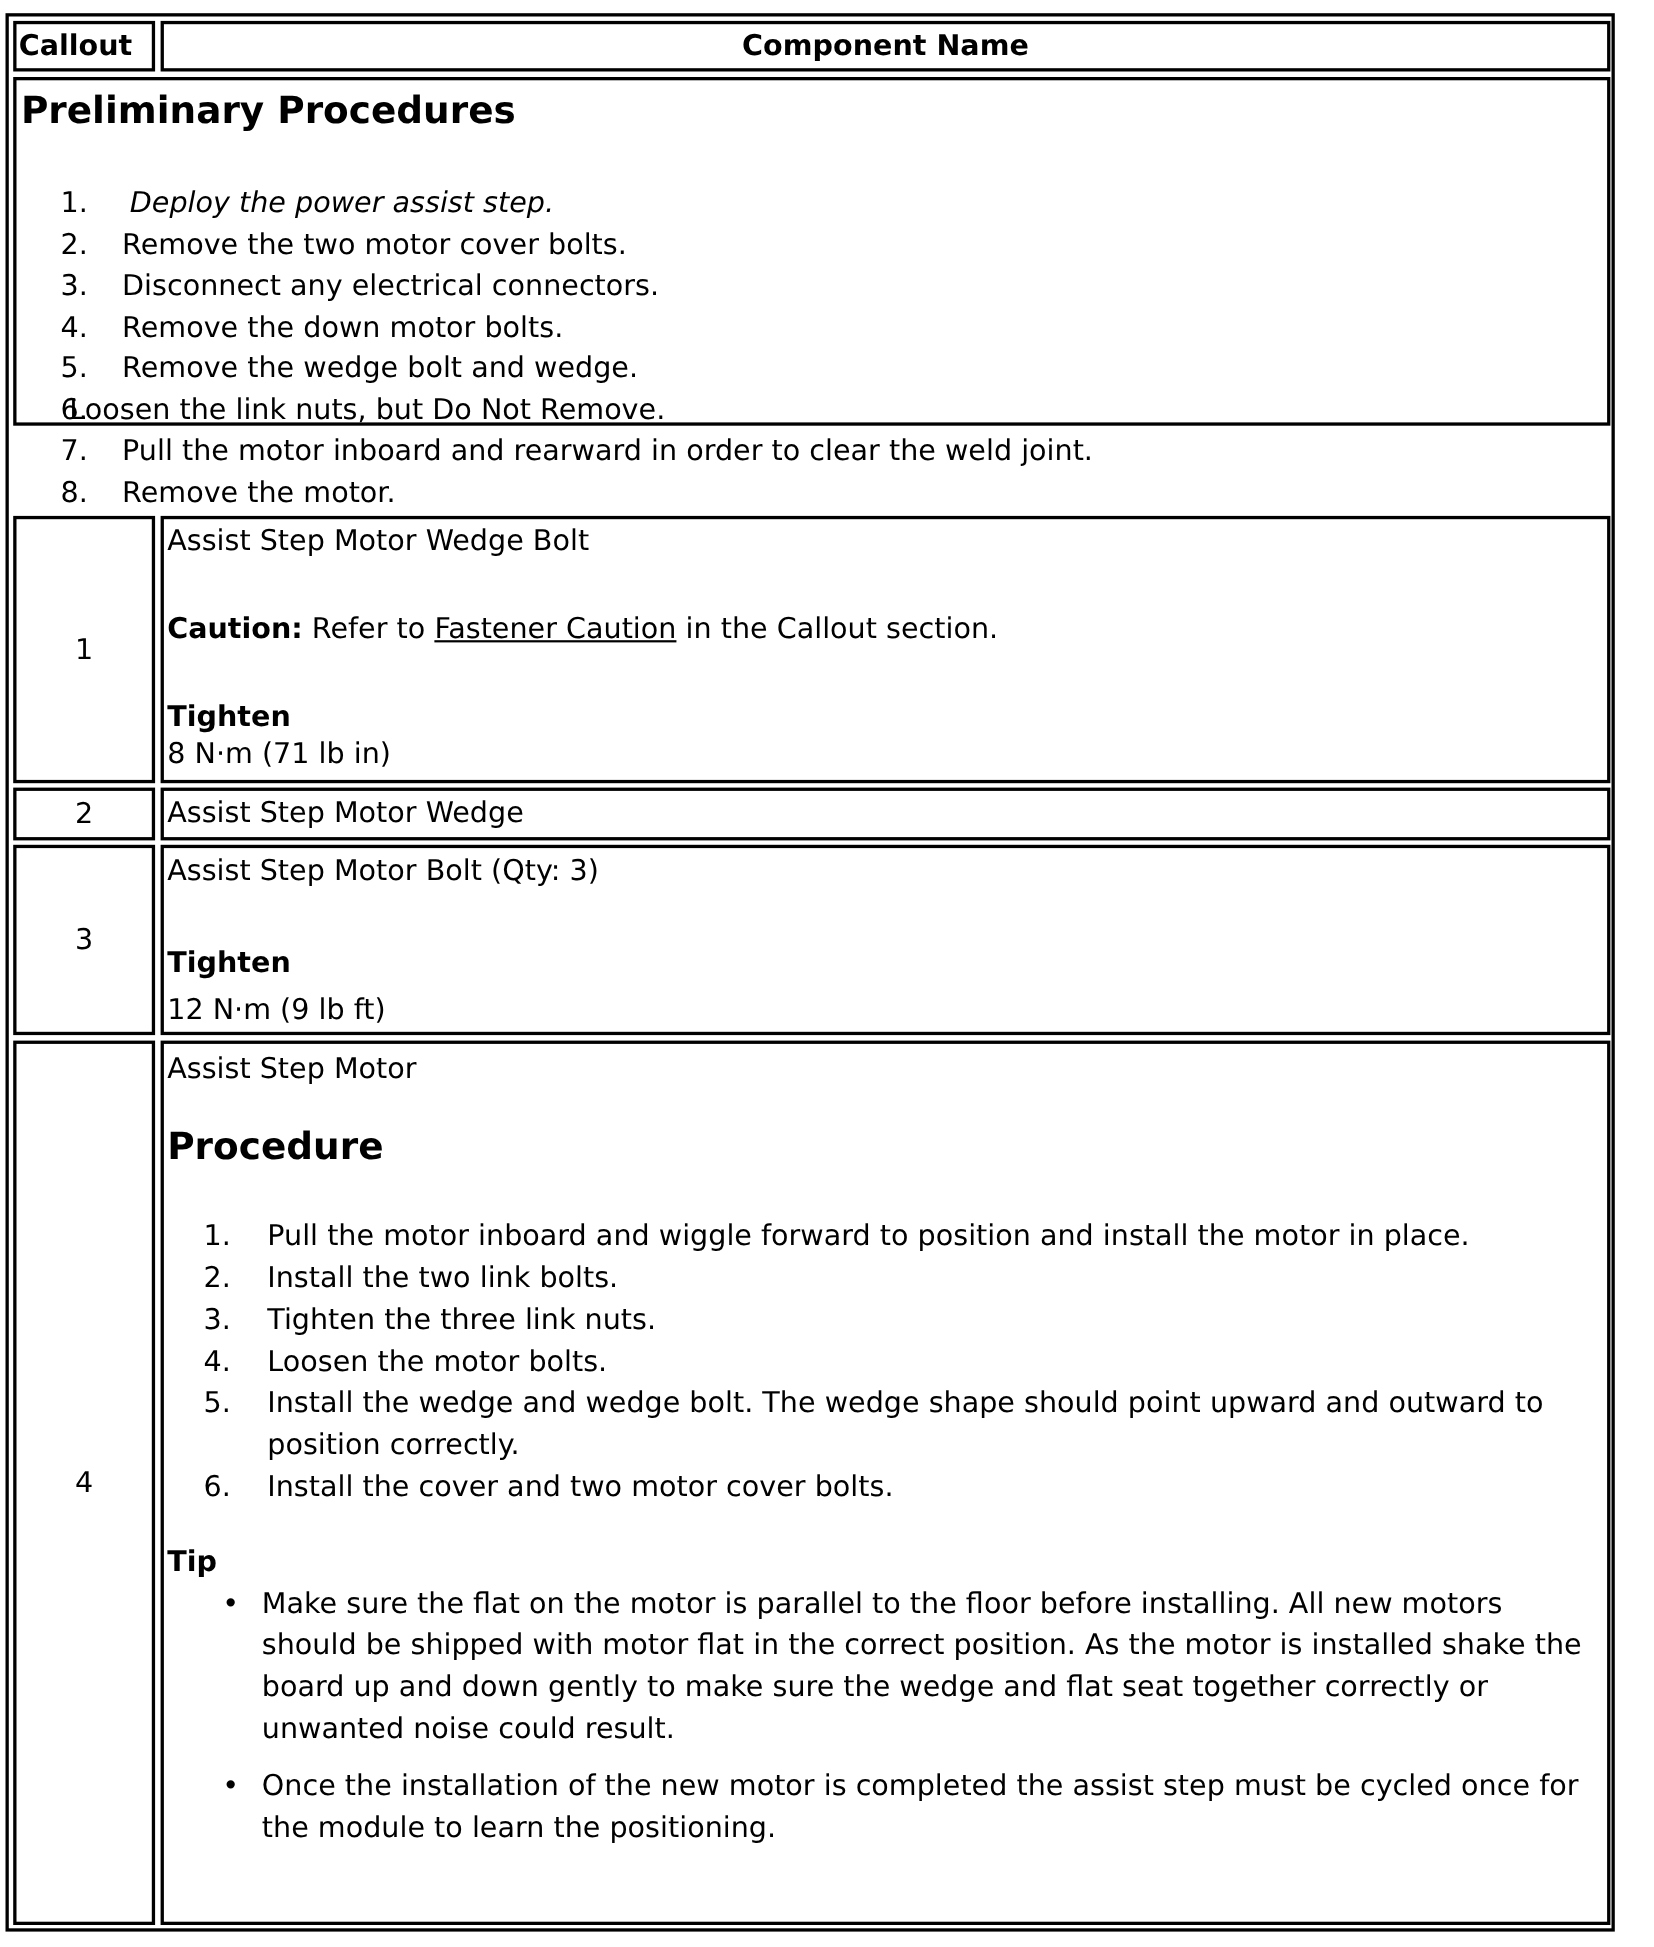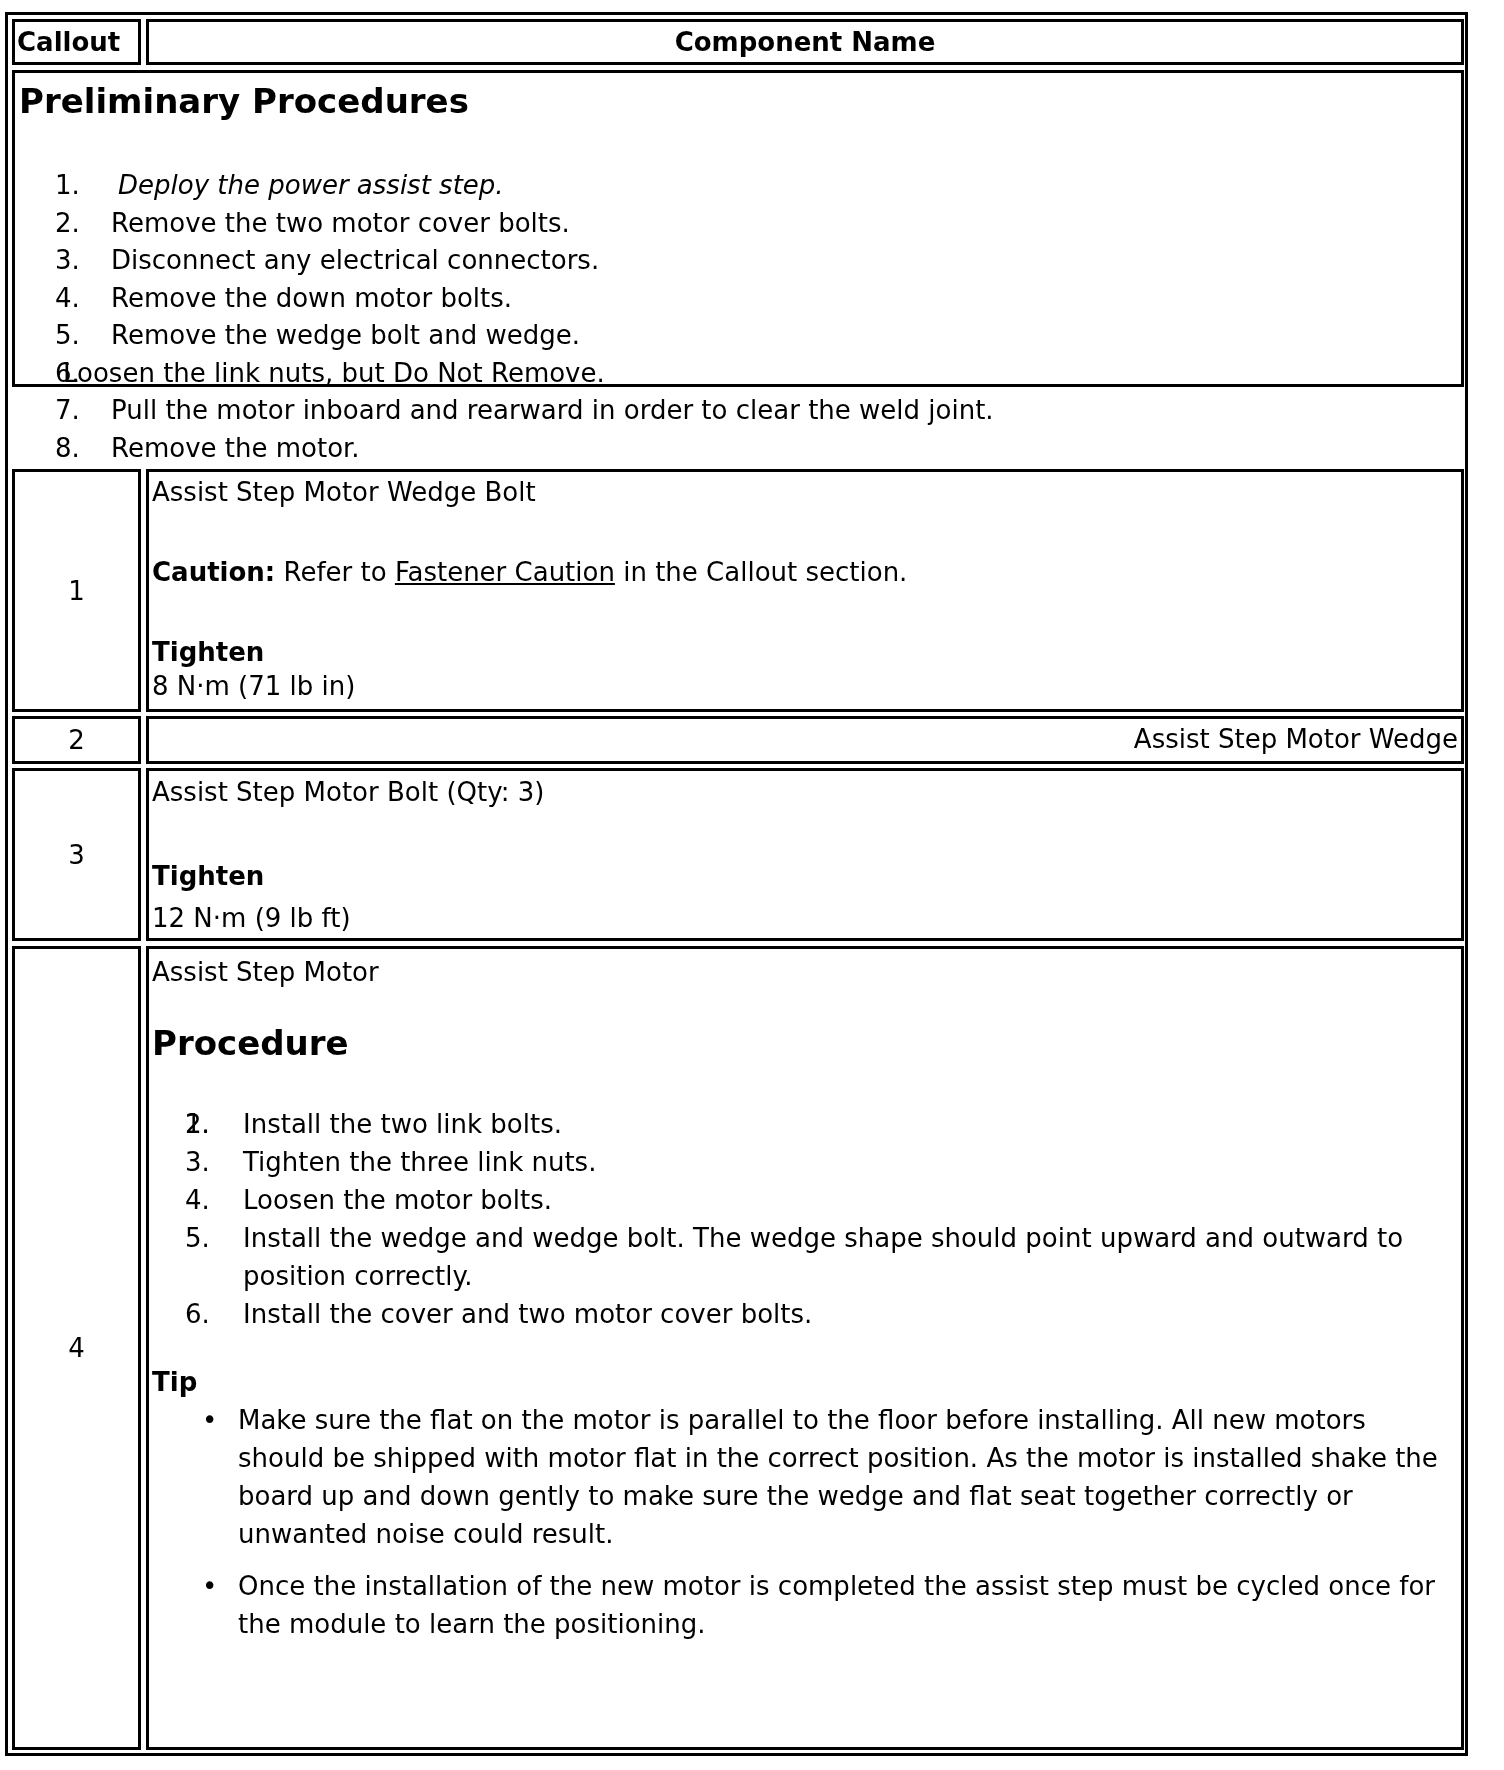--- a/index.html
+++ b/index.html
@@ -84,21 +84,21 @@
     <div style="height:40px;"></div>
     <div class="bold">Tighten</div>
     <div style="margin-top:-6px;">8 N·m (71 lb in)</div>
   </div>
 </div>
 
 <div class="cell callout-num" style="left:12px; top:716px; width:129px; height:48px;">
   <span>2</span>
 </div>
 <div class="cell" style="left:146px; top:716px; width:1318px; height:48px;">
-  <div class="content" style="line-height:40px;text-align:right;">Assist Step Motor Wedge</div>
+  <div class="content" style="line-height:40px;">Assist Step Motor Wedge</div>
 </div>
 
 <div class="cell callout-num" style="left:12px; top:768px; width:129px; height:173px;">
   <span>3</span>
 </div>
 <div class="cell" style="left:146px; top:768px; width:1318px; height:173px;">
   <div class="content" style="position:absolute; left:0; top:0; line-height:42px;">
     <div>Assist Step Motor Bolt (Qty: 3)</div>
     <div style="height:42px;"></div>
     <div class="bold">Tighten</div>
@@ -107,21 +107,21 @@
 </div>
 
 <div class="cell callout-num" style="left:12px; top:946px; width:129px; height:804px;">
   <span>4</span>
 </div>
 <div class="cell" style="left:146px; top:946px; width:1318px; height:804px;">
   <div class="content" style="position:absolute; left:0; top:4px; line-height:38px; width:1300px;">
     <div>Assist Step Motor</div>
     <div class="h2" style="margin-top:30px;">Procedure</div>
     <ol class="list" style="margin-top:40px; width:1300px;">
-      <li style="padding-left:91px;"><span class="num" style="left:33px;">1.</span></li>
+      <li style="padding-left:91px;"><span class="num" style="left:33px;">1.</span><span>Pull the motor inboard and wiggle forward to position and install the motor in place.</span></li>
       <li style="padding-left:91px;"><span class="num" style="left:33px;">2.</span><span>Install the two link bolts.</span></li>
       <li style="padding-left:91px;"><span class="num" style="left:33px;">3.</span><span>Tighten the three link nuts.</span></li>
       <li style="padding-left:91px;"><span class="num" style="left:33px;">4.</span><span>Loosen the motor bolts.</span></li>
       <li style="padding-left:91px;"><span class="num" style="left:33px;">5.</span><span>Install the wedge and wedge bolt. The wedge shape should point upward and outward to position correctly.</span></li>
       <li style="padding-left:91px;"><span class="num" style="left:33px;">6.</span><span>Install the cover and two motor cover bolts.</span></li>
     </ol>
     <div class="bold" style="margin-top:30px;">Tip</div>
     <ul class="list" style="margin-top:0; width:1300px;">
       <li style="padding-left:86px;"><span class="num" style="left:50px;">•</span><span>Make sure the flat on the motor is parallel to the floor before installing. All new motors should be shipped with motor flat in the correct position. As the motor is installed shake the board up and down gently to make sure the wedge and flat seat together correctly or unwanted noise could result.</span></li>
       <li style="padding-left:86px; margin-top:14px;"><span class="num" style="left:50px;">•</span><span>Once the installation of the new motor is completed the assist step must be cycled once for the module to learn the positioning.</span></li>

